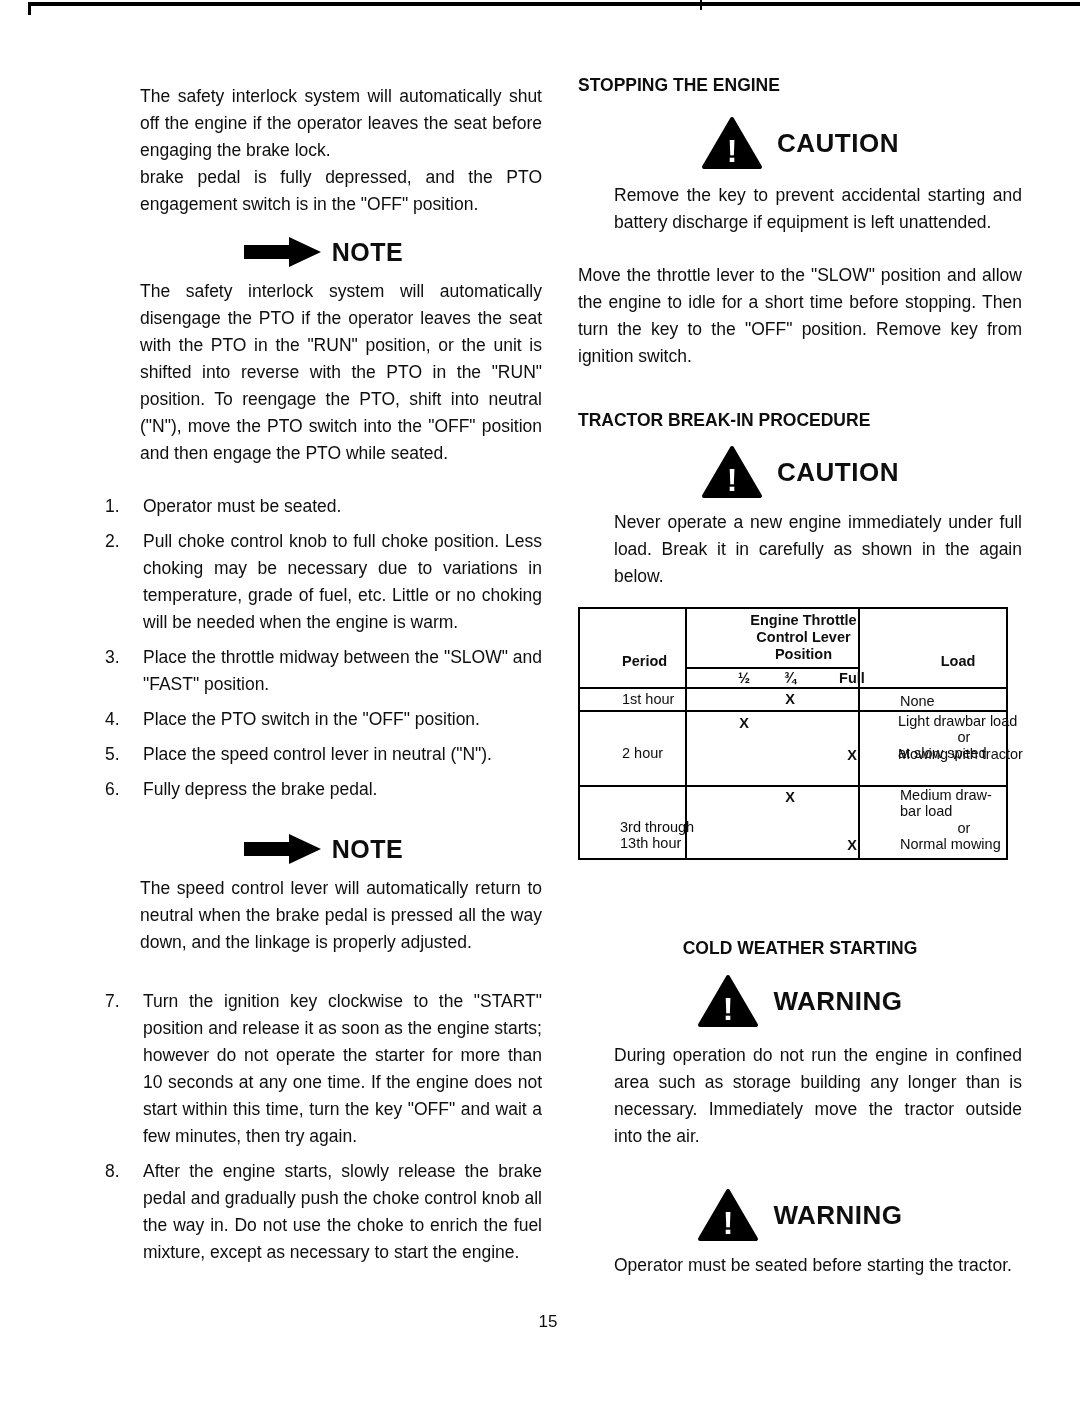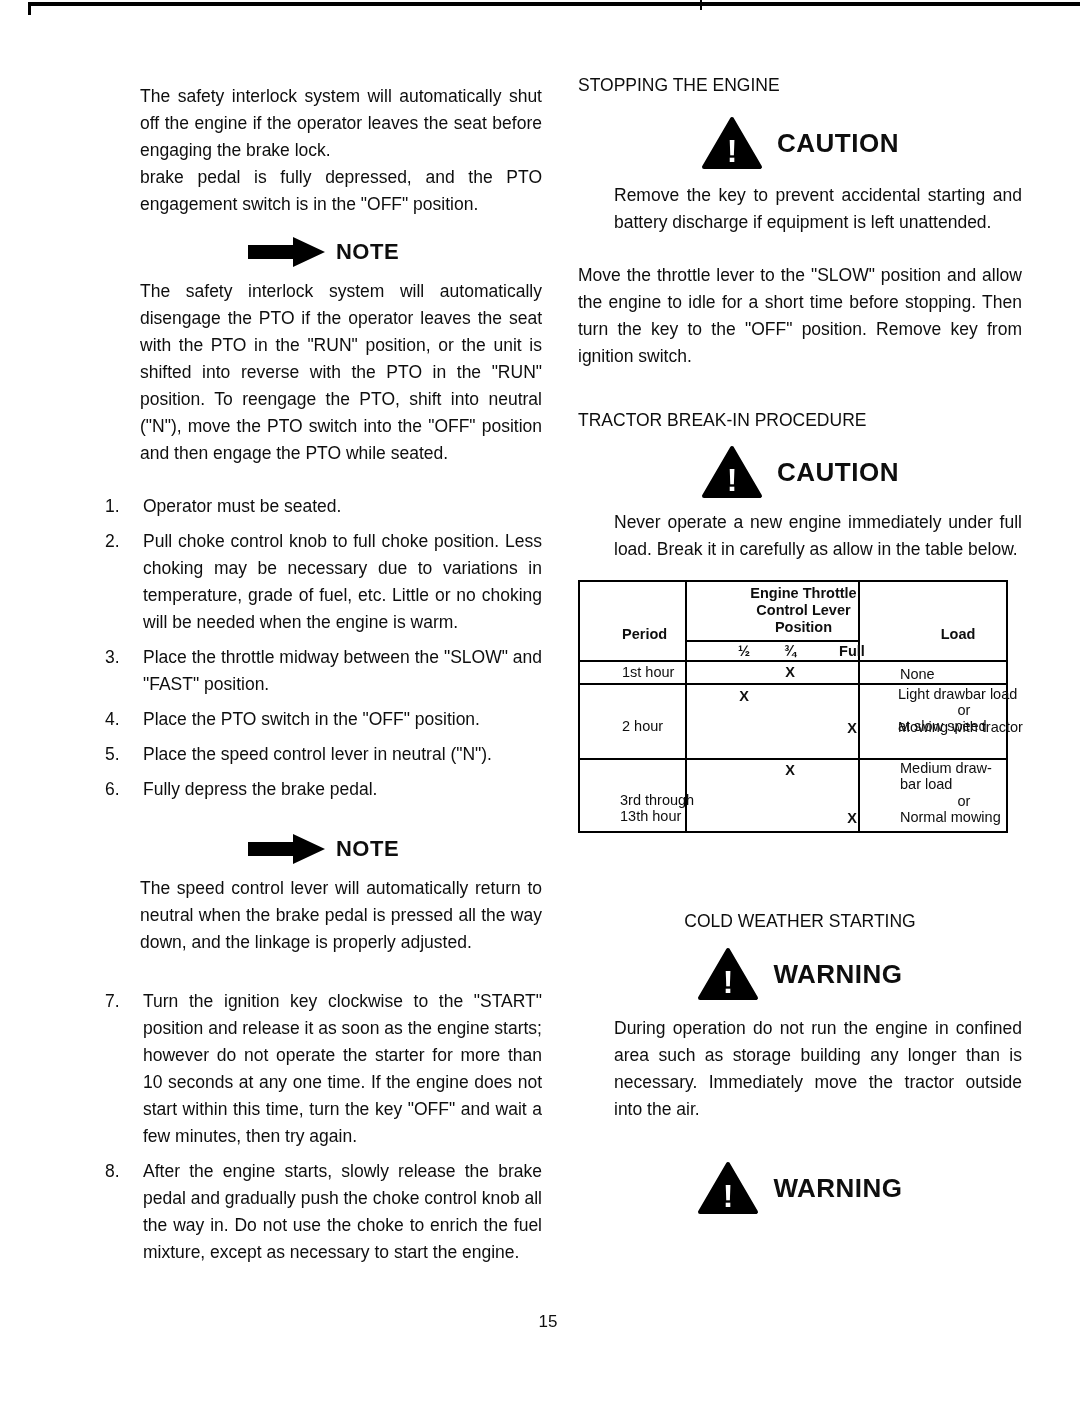--- a/index.html
+++ b/index.html
@@ -25,23 +25,23 @@
   .mt13 { margin-top:13px !important; }
   .mt14 { margin-top:14px !important; }
   .mt18 { margin-top:18px !important; }
   .mt26 { margin-top:26px !important; }
   .mt32 { margin-top:32px !important; }
   .mt36 { margin-top:36px !important; }
   .mt40 { margin-top:40px !important; }
   .mt78 { margin-top:78px !important;text-align:center; }
 
   .note-block { display:flex; align-items:center; justify-content:center; gap:10px; height:40px; }
-  .note-label { font-size:22px; font-weight:bold; letter-spacing:0.5px; }
-
-  .heading { font-size:17.5px; font-weight:normal; margin:0; }
+  .note-label { font-size:25px; font-weight:bold; letter-spacing:0.5px; }
+
+  .heading { font-size:17.5px; font-weight:bold; margin:0; }
 
   .alert-block { display:flex; align-items:center; justify-content:center; gap:14px; height:58px; }
   .alert-label { font-size:26px; font-weight:bold; letter-spacing:0.5px; }
 
   .steps { margin-left:0; }
   .step { display:flex; margin:0 0 8px 0; font-size:17.5px; line-height:27px; }
   .step .num { width:38px; flex:none; }
   .step .text { flex:1; text-align:justify; }
 
   
@@ -147,21 +147,21 @@
     <h2 class="heading mt40">TRACTOR BREAK-IN PROCEDURE</h2>
 
     <div class="alert-block mt12">
       <svg width="62" height="54" viewBox="0 0 62 54">
         <path d="M31 3 L59 51 L3 51 Z" fill="#000" stroke="#000" stroke-width="4" stroke-linejoin="round"></path>
         <text x="31" y="46" text-anchor="middle" font-size="32" font-weight="bold" fill="#fff" font-family="Liberation Sans, sans-serif">!</text>
       </svg>
       <span class="alert-label">CAUTION</span>
     </div>
 
-    <p class="para indent mt8">Never operate a new engine immediately under full load. Break it in carefully as allow in the table below.</p>
+    <p class="para indent mt8">Never operate a new engine immediately under full load. Break it in carefully as shown in the again below.</p>
 
     <div class="btable">
 
       <div class="vline" style="left:105px;"></div>
       <div class="vline" style="left:278px;"></div>
       <div class="hline" style="left:105px; top:58px; width:173px;"></div>
       <div class="hline" style="left:0; top:78px; width:426px;"></div>
       <div class="hline" style="left:0; top:101px; width:426px;"></div>
       <div class="hline" style="left:0; top:176px; width:426px;"></div>
 
@@ -209,18 +209,19 @@
     <p class="para indent mt12">During operation do not run the engine in confined area such as storage building any longer than is necessary. Immediately move the tractor outside into the air.</p>
 
     <div class="alert-block mt36">
       <svg width="62" height="54" viewBox="0 0 62 54">
         <path d="M31 3 L59 51 L3 51 Z" fill="#000" stroke="#000" stroke-width="4" stroke-linejoin="round"></path>
         <text x="31" y="46" text-anchor="middle" font-size="32" font-weight="bold" fill="#fff" font-family="Liberation Sans, sans-serif">!</text>
       </svg>
       <span class="alert-label">WARNING</span>
     </div>
 
+    <p class="para indent mt8">Operator must be seated before starting the tractor.</p>
 
   </div>
 
   <div class="pagenum">15</div>
 
 </div>
 
 </body></html>

